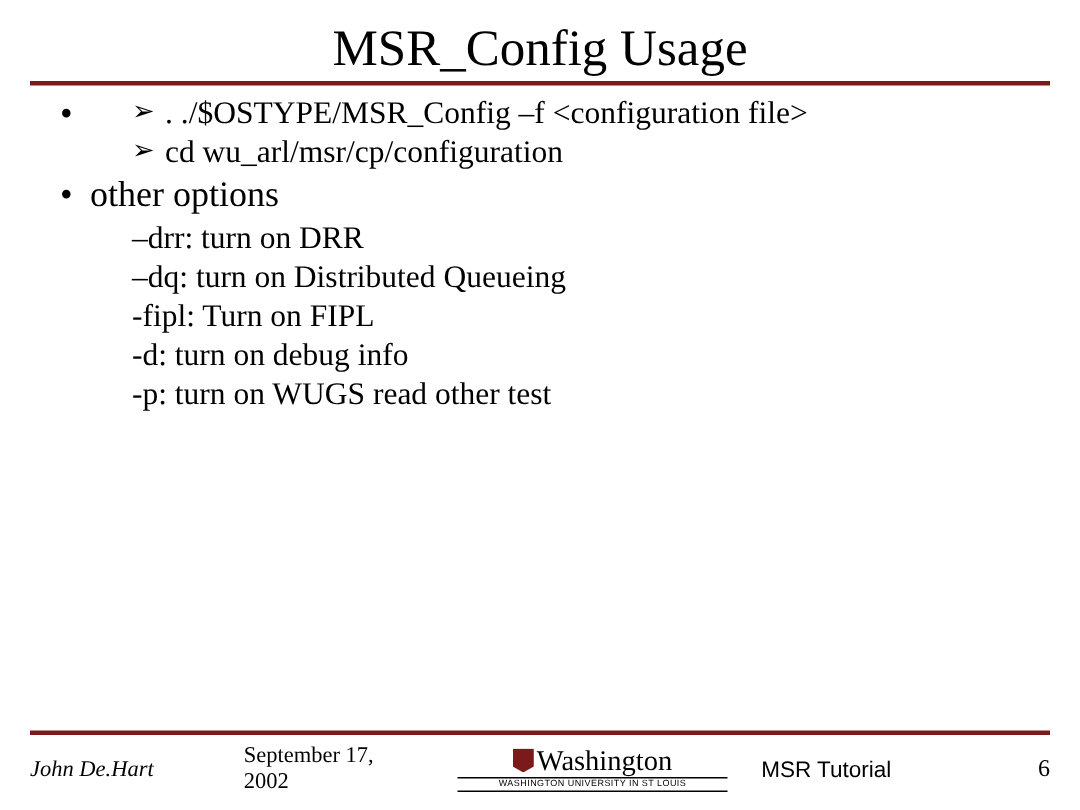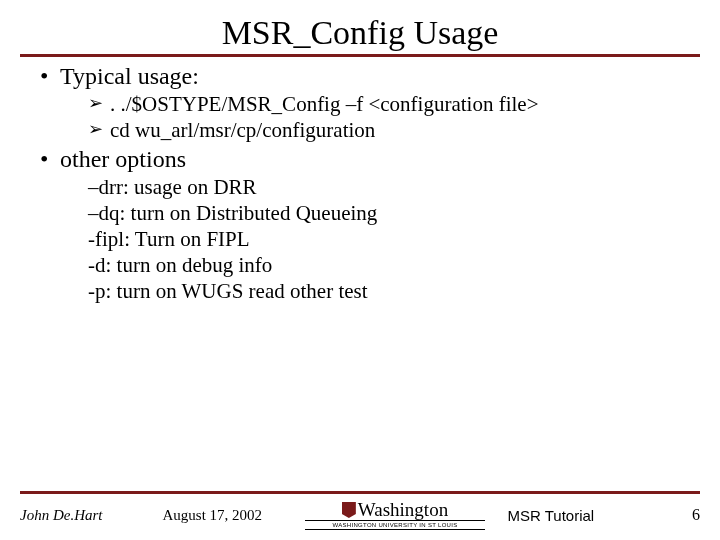--- a/index.html
+++ b/index.html
@@ -143,44 +143,43 @@
 <body>
 
 <div class="slide">
 
   <div class="title">MSR_Config Usage</div>
   <div class="title-underline"></div>
 
   <div class="body">
     <ul class="level1">
       <li>
-        <span>Typical usage:</span>
         <ul class="level2 arrow">
           <li>. ./$OSTYPE/MSR_Config –f &lt;configuration file&gt;</li>
           <li>cd wu_arl/msr/cp/configuration</li>
         </ul>
       </li>
       <li>
         <span>other options</span>
         <ul class="level2 dash">
-          <li>–drr: usage on DRR</li>
+          <li>–drr: turn on DRR</li>
           <li>–dq: turn on Distributed Queueing</li>
           <li>-fipl: Turn on FIPL</li>
           <li>-d: turn on debug info</li>
           <li>-p: turn on WUGS read other test</li>
         </ul>
       </li>
     </ul>
   </div>
 
   <div class="footer">
     <div class="footer-line"></div>
     <div class="footer-row">
       <div class="footer-author">John De.Hart</div>
-      <div class="footer-date">August 17,  2002</div>
+      <div class="footer-date">September 17,  2002</div>
       <div class="footer-logo">
         <div class="logo-top">
           <span class="logo-shield"></span><span>Washington</span>
         </div>
         <div class="logo-sub">WASHINGTON UNIVERSITY IN ST LOUIS</div>
       </div>
       <div class="footer-tutorial">MSR Tutorial</div>
       <div class="footer-page">6</div>
     </div>
   </div>

